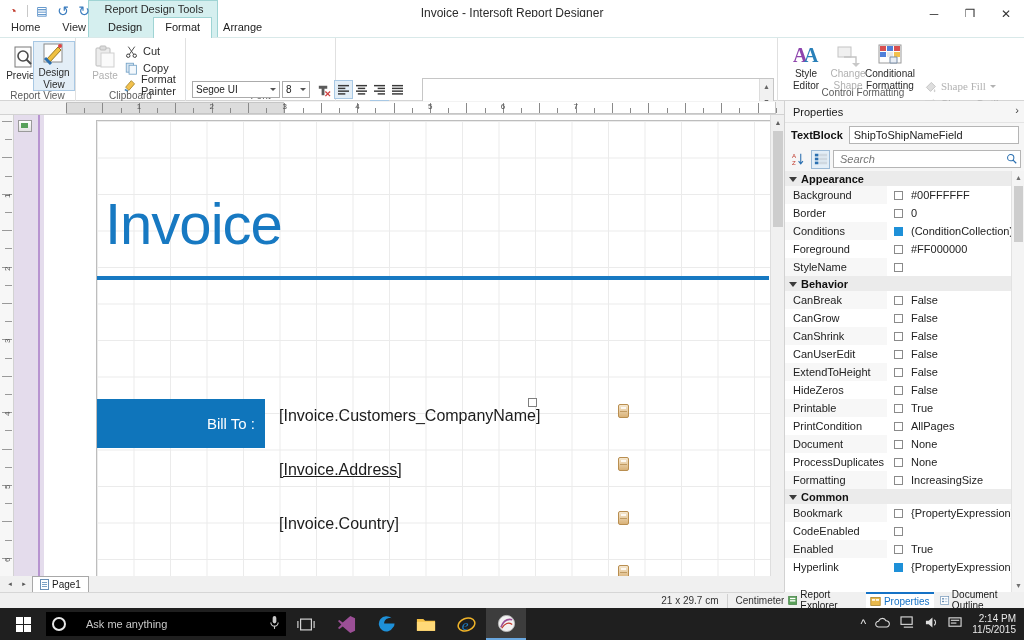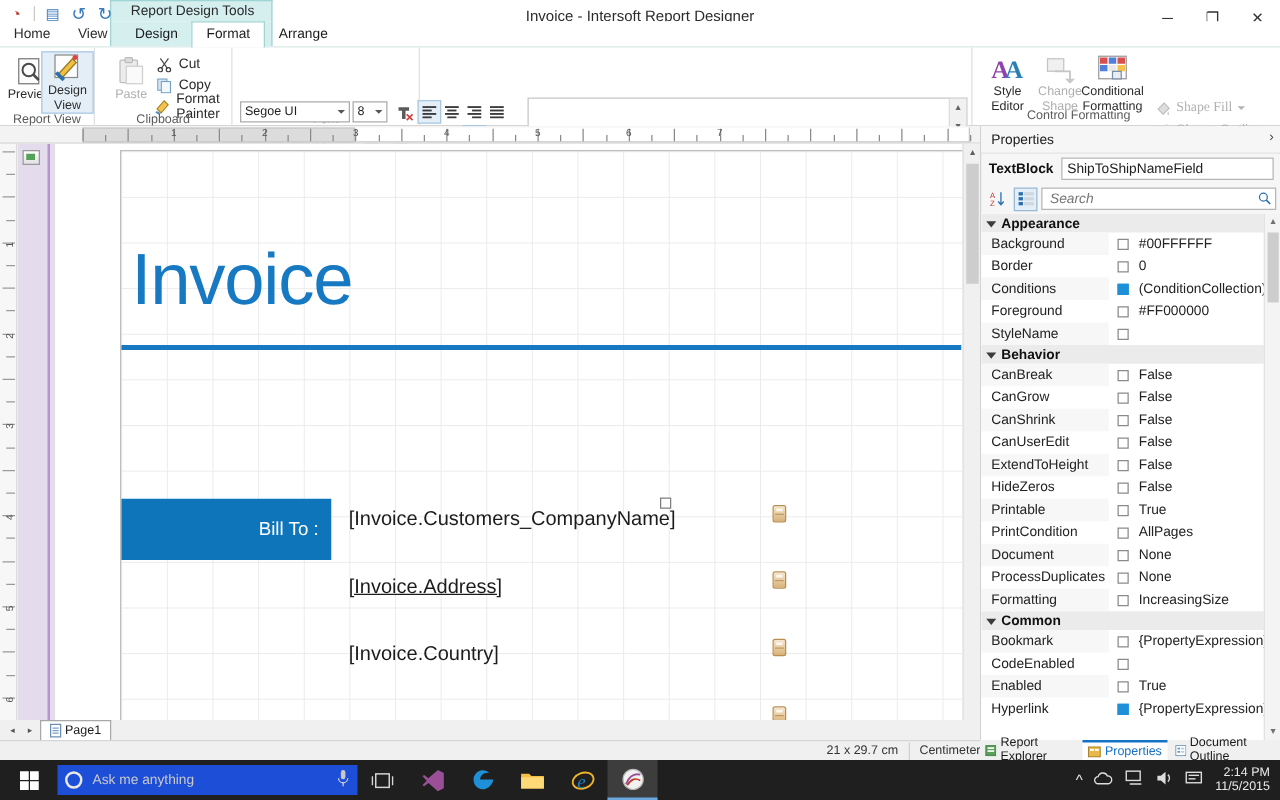--- a/index.html
+++ b/index.html
@@ -398,22 +398,22 @@
   }
   .start .w {
     width:15px;height:15px;
     background:
       linear-gradient(#fff,#fff) 0 0/7px 7px no-repeat,
       linear-gradient(#fff,#fff) 8px 0/7px 7px no-repeat,
       linear-gradient(#fff,#fff) 0 8px/7px 7px no-repeat,
       linear-gradient(#fff,#fff) 8px 8px/7px 7px no-repeat;
   }
   .cortana {
-    width:240px;height:24px;background:#1d4ed8;display:flex;align-items:center;
-    gap:8px;padding:0 6px; color:#c9c9c9; font-size:11px;
+    width:240px;height:24px;background:#000000;display:flex;align-items:center;
+    gap:20px;padding:0 6px; color:#c9c9c9; font-size:11px;
   }
   .cortana .ring{width:14px;height:14px;border:2px solid #e8e8e8;border-radius:50%;}
   .cortana .mic{margin-left:auto;font-size:12px;color:#d0d0d0;}
   .tb-ic {
     width:40px;height:32px;display:flex;align-items:center;justify-content:center;
     font-size:15px;
   }
   .tb-ic.active { background:#3d3d3d; border-bottom: 2px solid #6aa8e0; }
   .tray {
     margin-left:auto; display:flex; align-items:center; gap:9px;

